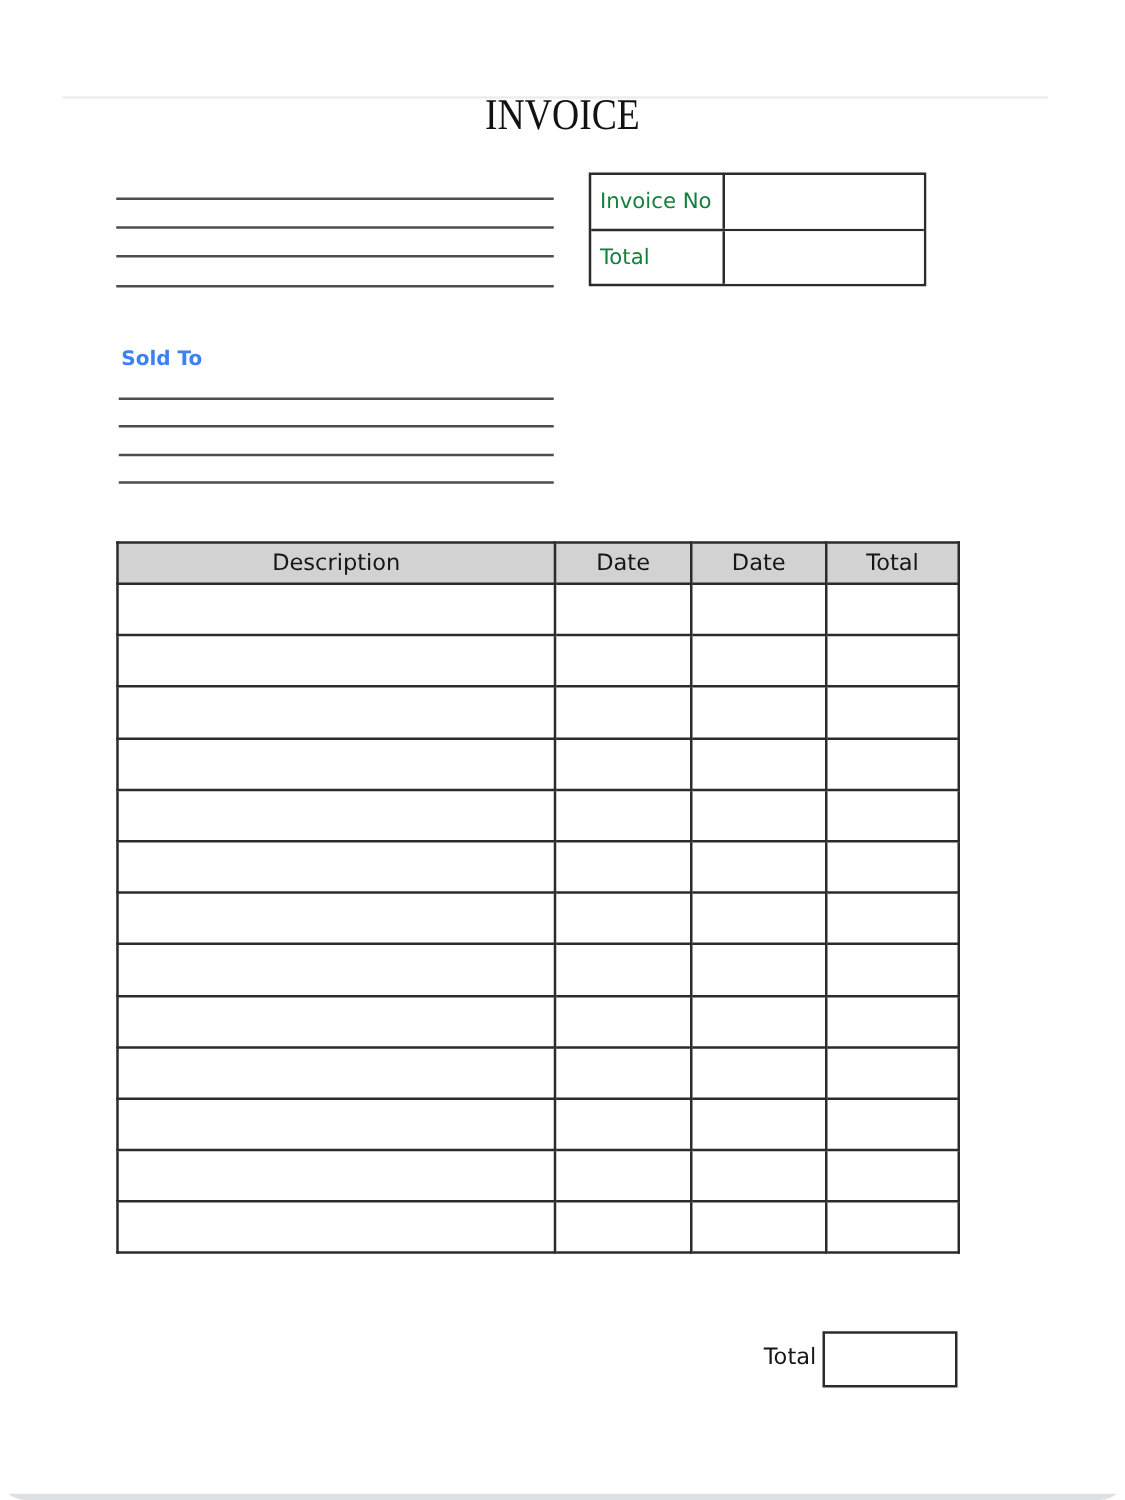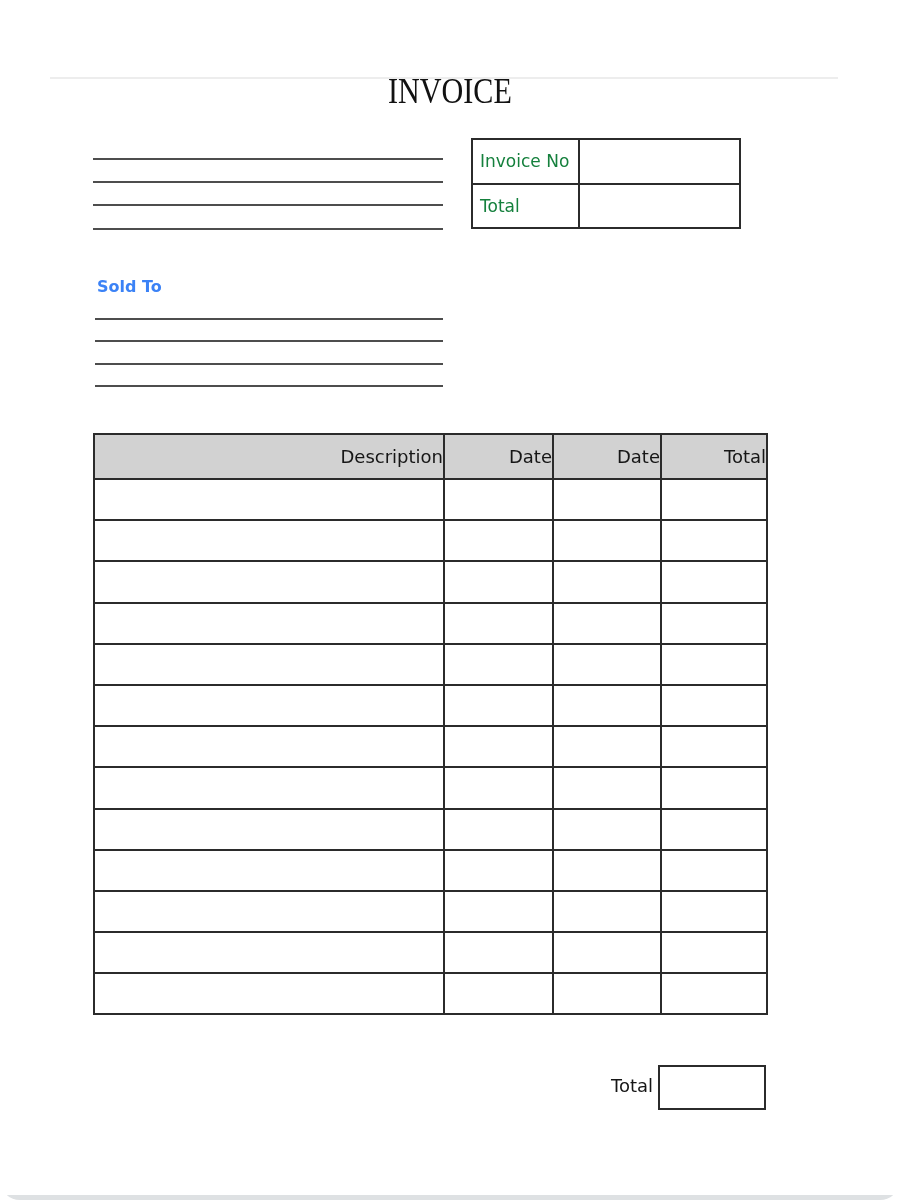--- a/index.html
+++ b/index.html
@@ -31,22 +31,22 @@
   .meta-value{flex:1;background:#fff;}
   .sold-to{position:absolute;left:97px;top:277px;font-size:16px;font-weight:bold;color:#3b82f6;}
   .sold-lines{position:absolute;left:95px;top:318px;width:348px;}
   .sold-lines .blank-line{height:2px;background:#4d4d4d;margin-bottom:20.4px;}
   table.items{
     position:absolute;left:93px;top:433px;width:673px;
     border-collapse:collapse;table-layout:fixed;background:#fff;
   }
   table.items th,table.items td{border:2px solid #2b2b2b;padding:0;}
   table.items th{
-    height:45px;background:#d2d2d2;font-size:18px;font-weight:400;color:#161616;
-    text-align:right;vertical-align:middle;
+    height:33px;background:#d2d2d2;font-size:18px;font-weight:400;color:#161616;
+    text-align:center;vertical-align:middle;
   }
   table.items td{height:41.2px;background:#ffffff;}
   .grand-total-label{
     position:absolute;left:450px;top:1075px;width:203px;text-align:right;
     font-size:18px;color:#161616;
   }
   .grand-total-box{
     position:absolute;left:658px;top:1065px;width:108px;height:45px;
     border:2px solid #2b2b2b;background:#fff;
   }

